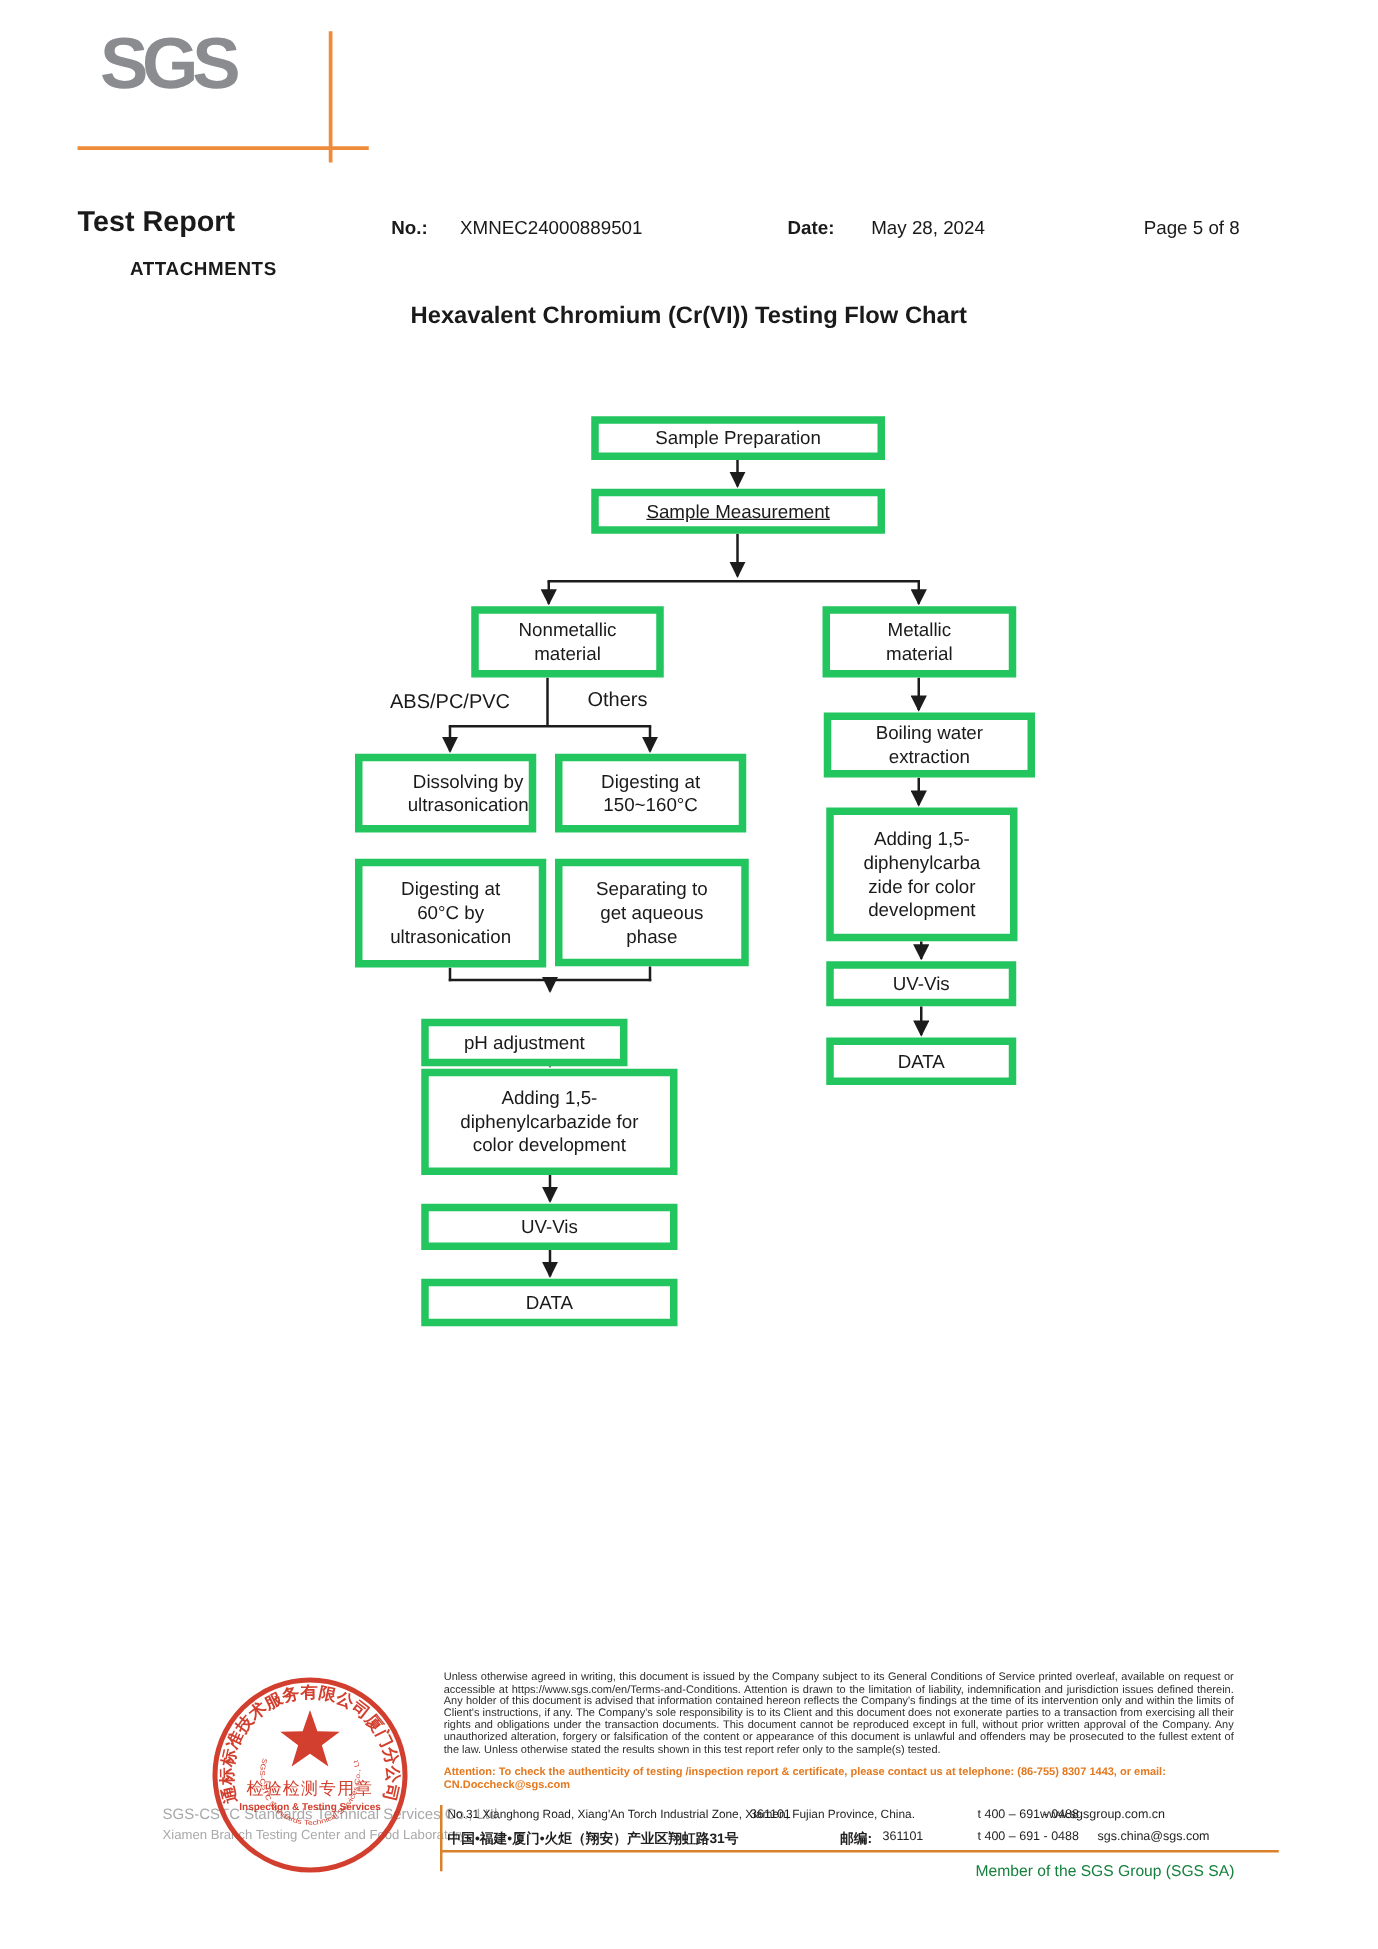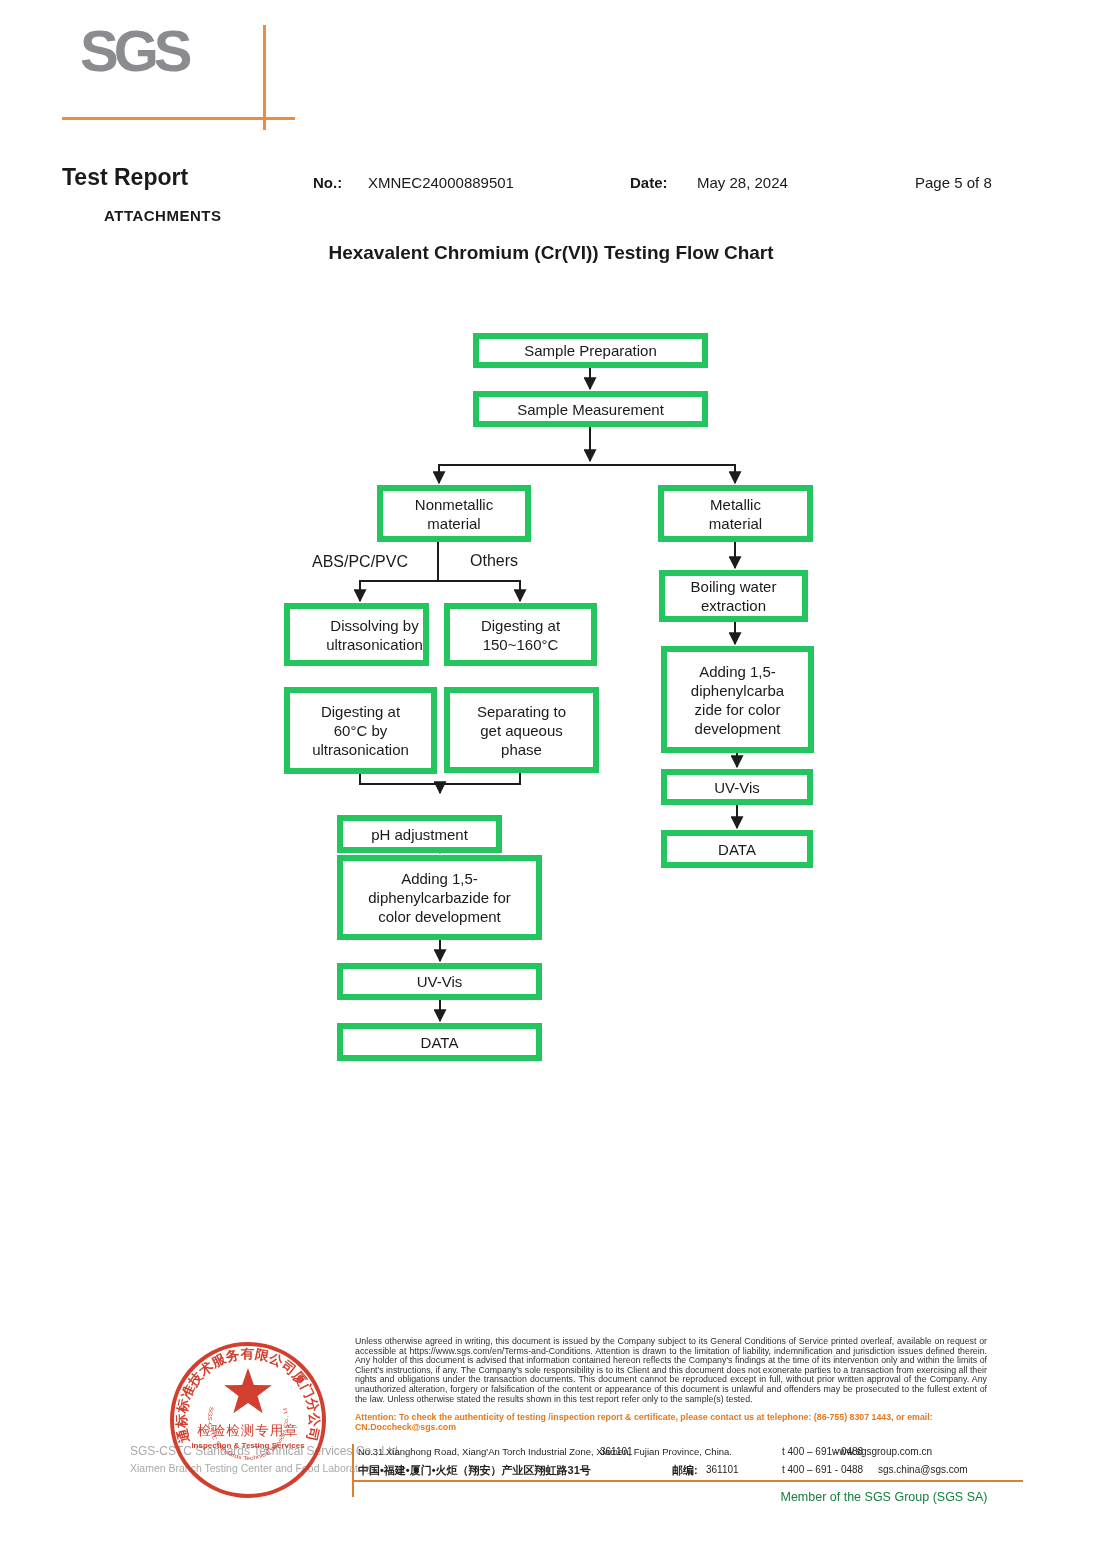--- a/index.html
+++ b/index.html
@@ -75,32 +75,32 @@
     <line x1="520" y1="773" x2="520" y2="785"></line>
     <line x1="359" y1="784" x2="521" y2="784"></line>
     <line x1="440" y1="784" x2="440" y2="793" marker-end="url(#ah)"></line>
     <line x1="440" y1="833" x2="440" y2="853" marker-end="url(#ah)"></line>
     <line x1="440" y1="940" x2="440" y2="961" marker-end="url(#ah)"></line>
     <line x1="440" y1="1000" x2="440" y2="1021" marker-end="url(#ah)"></line>
   </g>
 </svg>
 
 <div class="fc-box" style="left:473px;top:333px;width:235px;height:35px;">Sample Preparation</div>
-<div class="fc-box" style="left:473px;top:391px;width:235px;height:36px;">Sample Measurement</div>
+<div class="fc-box" style="left:473px;top:391px;width:235px;height:36px;text-decoration:underline;">Sample Measurement</div>
 <div class="fc-box" style="left:361px;top:485px;width:154px;height:57px;margin-left:16px;">Nonmetallic
 material</div>
 <div class="fc-box" style="left:658px;top:485px;width:155px;height:57px;">Metallic
 material</div>
 <div class="fc-label" style="left:300px;top:553px;width:120px;">ABS/PC/PVC</div>
 <div class="fc-label" style="left:452px;top:552px;width:84px;">Others</div>
 <div class="fc-box" style="left:284px;top:603px;width:145px;height:63px;padding-left:36px;">Dissolving by
 ultrasonication</div>
 <div class="fc-box" style="left:444px;top:603px;width:153px;height:63px;">Digesting at
 150~160°C</div>
-<div class="fc-box" style="left:659px;top:570px;width:149px;height:52px;">Boiling water
+<div class="fc-box" style="left:659px;top:570px;width:169px;height:52px;">Boiling water
 extraction</div>
 <div class="fc-box" style="left:284px;top:687px;width:153px;height:87px;">Digesting at
 60°C by
 ultrasonication</div>
 <div class="fc-box" style="left:444px;top:687px;width:155px;height:86px;">Separating to
 get aqueous
 phase</div>
 <div class="fc-box" style="left:661px;top:646px;width:153px;height:107px;">Adding 1,5-
 diphenylcarba
 zide for color

